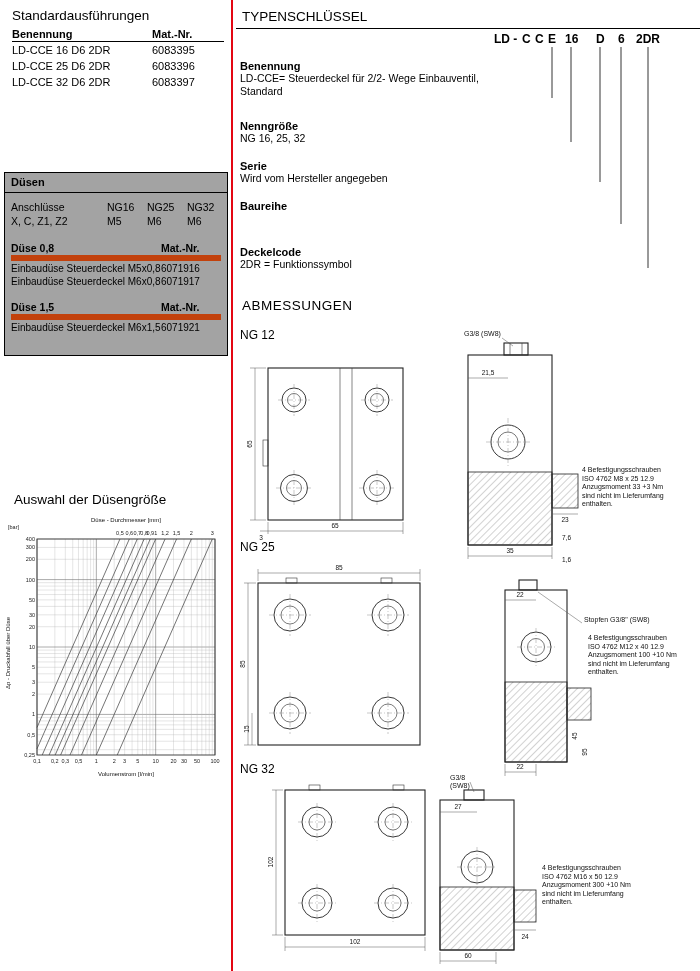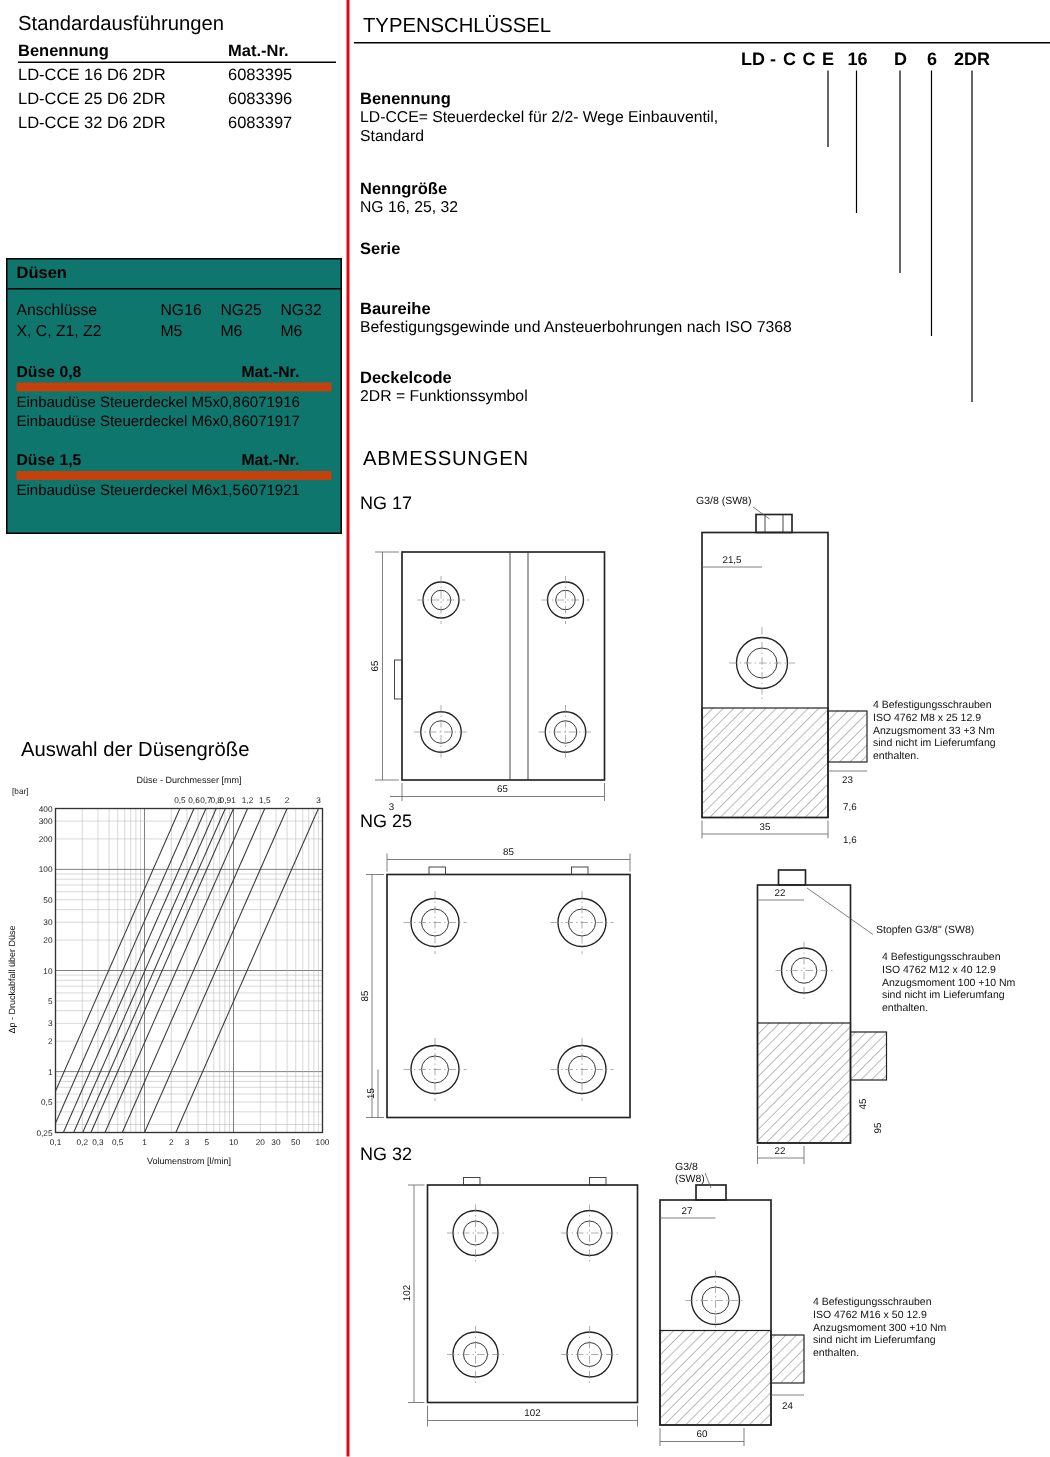--- a/index.html
+++ b/index.html
@@ -4,21 +4,21 @@
 <style>
   *{margin:0;padding:0;box-sizing:border-box}
   html,body{width:700px;height:971px}
   body{position:relative;background:#fff;color:#000;font-family:"Liberation Sans",sans-serif;overflow:hidden}
   .abs{position:absolute}
   .b{font-weight:normal}
   .h1{font-size:13.5px;font-weight:normal}
   
   .std-head{display:grid;grid-template-columns:140px 72px;font-size:11px;font-weight:bold;border-bottom:1.2px solid #000;padding-bottom:1px;margin-top:5px}
   .std-row{display:grid;grid-template-columns:140px 72px;font-size:11px;line-height:16px}
-  .duesen{border:1px solid #000;width:224px;background:#0f766e}
+  .duesen{border:1px solid #000;width:224px;background:#a3a3a3}
   .duesen-title{font-weight:bold;font-size:11px;padding:3px 6px 4px;border-bottom:1px solid #000}
   .duesen-body{padding:7px 6px 9px}
   .ans-grid{display:grid;grid-template-columns:96px 40px 40px 34px;font-size:10.5px;line-height:14px;margin-bottom:14px}
   .grp{margin-bottom:13px}
   .grp:last-child{margin-bottom:12px}
   .grp-head{display:grid;grid-template-columns:150px 62px;font-size:10.5px;font-weight:bold;border-bottom:6px solid #c2410c;padding-bottom:1px;margin-bottom:1px}
   .grp-row{display:grid;grid-template-columns:150px 62px;font-size:10px;line-height:13px}
   
   .divider{width:2px;height:971px;top:0;left:231px}
   .typ-rule{left:236px;top:28px;width:464px;border-top:1.5px solid #000}
@@ -249,24 +249,24 @@
   <div class="typ-label">Benennung</div>
   <div class="typ-line">LD-CCE= Steuerdeckel für 2/2- Wege Einbauventil,</div>
   <div class="typ-line">Standard</div>
 </div>
 <div class="typ-entry" style="top:120px">
   <div class="typ-label">Nenngröße</div>
   <div class="typ-line">NG 16, 25, 32</div>
 </div>
 <div class="typ-entry" style="top:160px">
   <div class="typ-label">Serie</div>
+  <div class="typ-line">Wird vom Hersteller angegeben</div>
 </div>
 <div class="typ-entry" style="top:200px">
   <div class="typ-label">Baureihe</div>
-  <div class="typ-line">Befestigungsgewinde und Ansteuerbohrungen nach ISO 7368</div>
 </div>
 <div class="typ-entry" style="top:246px">
   <div class="typ-label">Deckelcode</div>
   <div class="typ-line">2DR = Funktionssymbol</div>
 </div>
 
 <div class="abs h1" style="left:242px;top:298px;letter-spacing:0.5px">ABMESSUNGEN</div>
 
 <svg class="abs" style="left:236px;top:322px" width="464" height="649" viewBox="0 0 464 649">
   <defs>
@@ -446,15 +446,15 @@
     <line class="diml" x1="204" y1="639" x2="260" y2="639"></line>
     <text class="dim" x="232" y="636" text-anchor="middle">60</text>
     <text class="note" x="306" y="548">4 Befestigungsschrauben</text>
     <text class="note" x="306" y="556.5">ISO 4762 M16 x 50   12.9</text>
     <text class="note" x="306" y="565">Anzugsmoment 300 +10 Nm</text>
     <text class="note" x="306" y="573.5">sind nicht im Lieferumfang</text>
     <text class="note" x="306" y="582">enthalten.</text>
   </g>
 </svg>
 
-<div class="abs ng-label" style="left:240px;top:328px">NG 17</div>
+<div class="abs ng-label" style="left:240px;top:328px">NG 12</div>
 <div class="abs ng-label" style="left:240px;top:540px">NG 25</div>
 <div class="abs ng-label" style="left:240px;top:762px">NG 32</div>
 
 </body></html>

